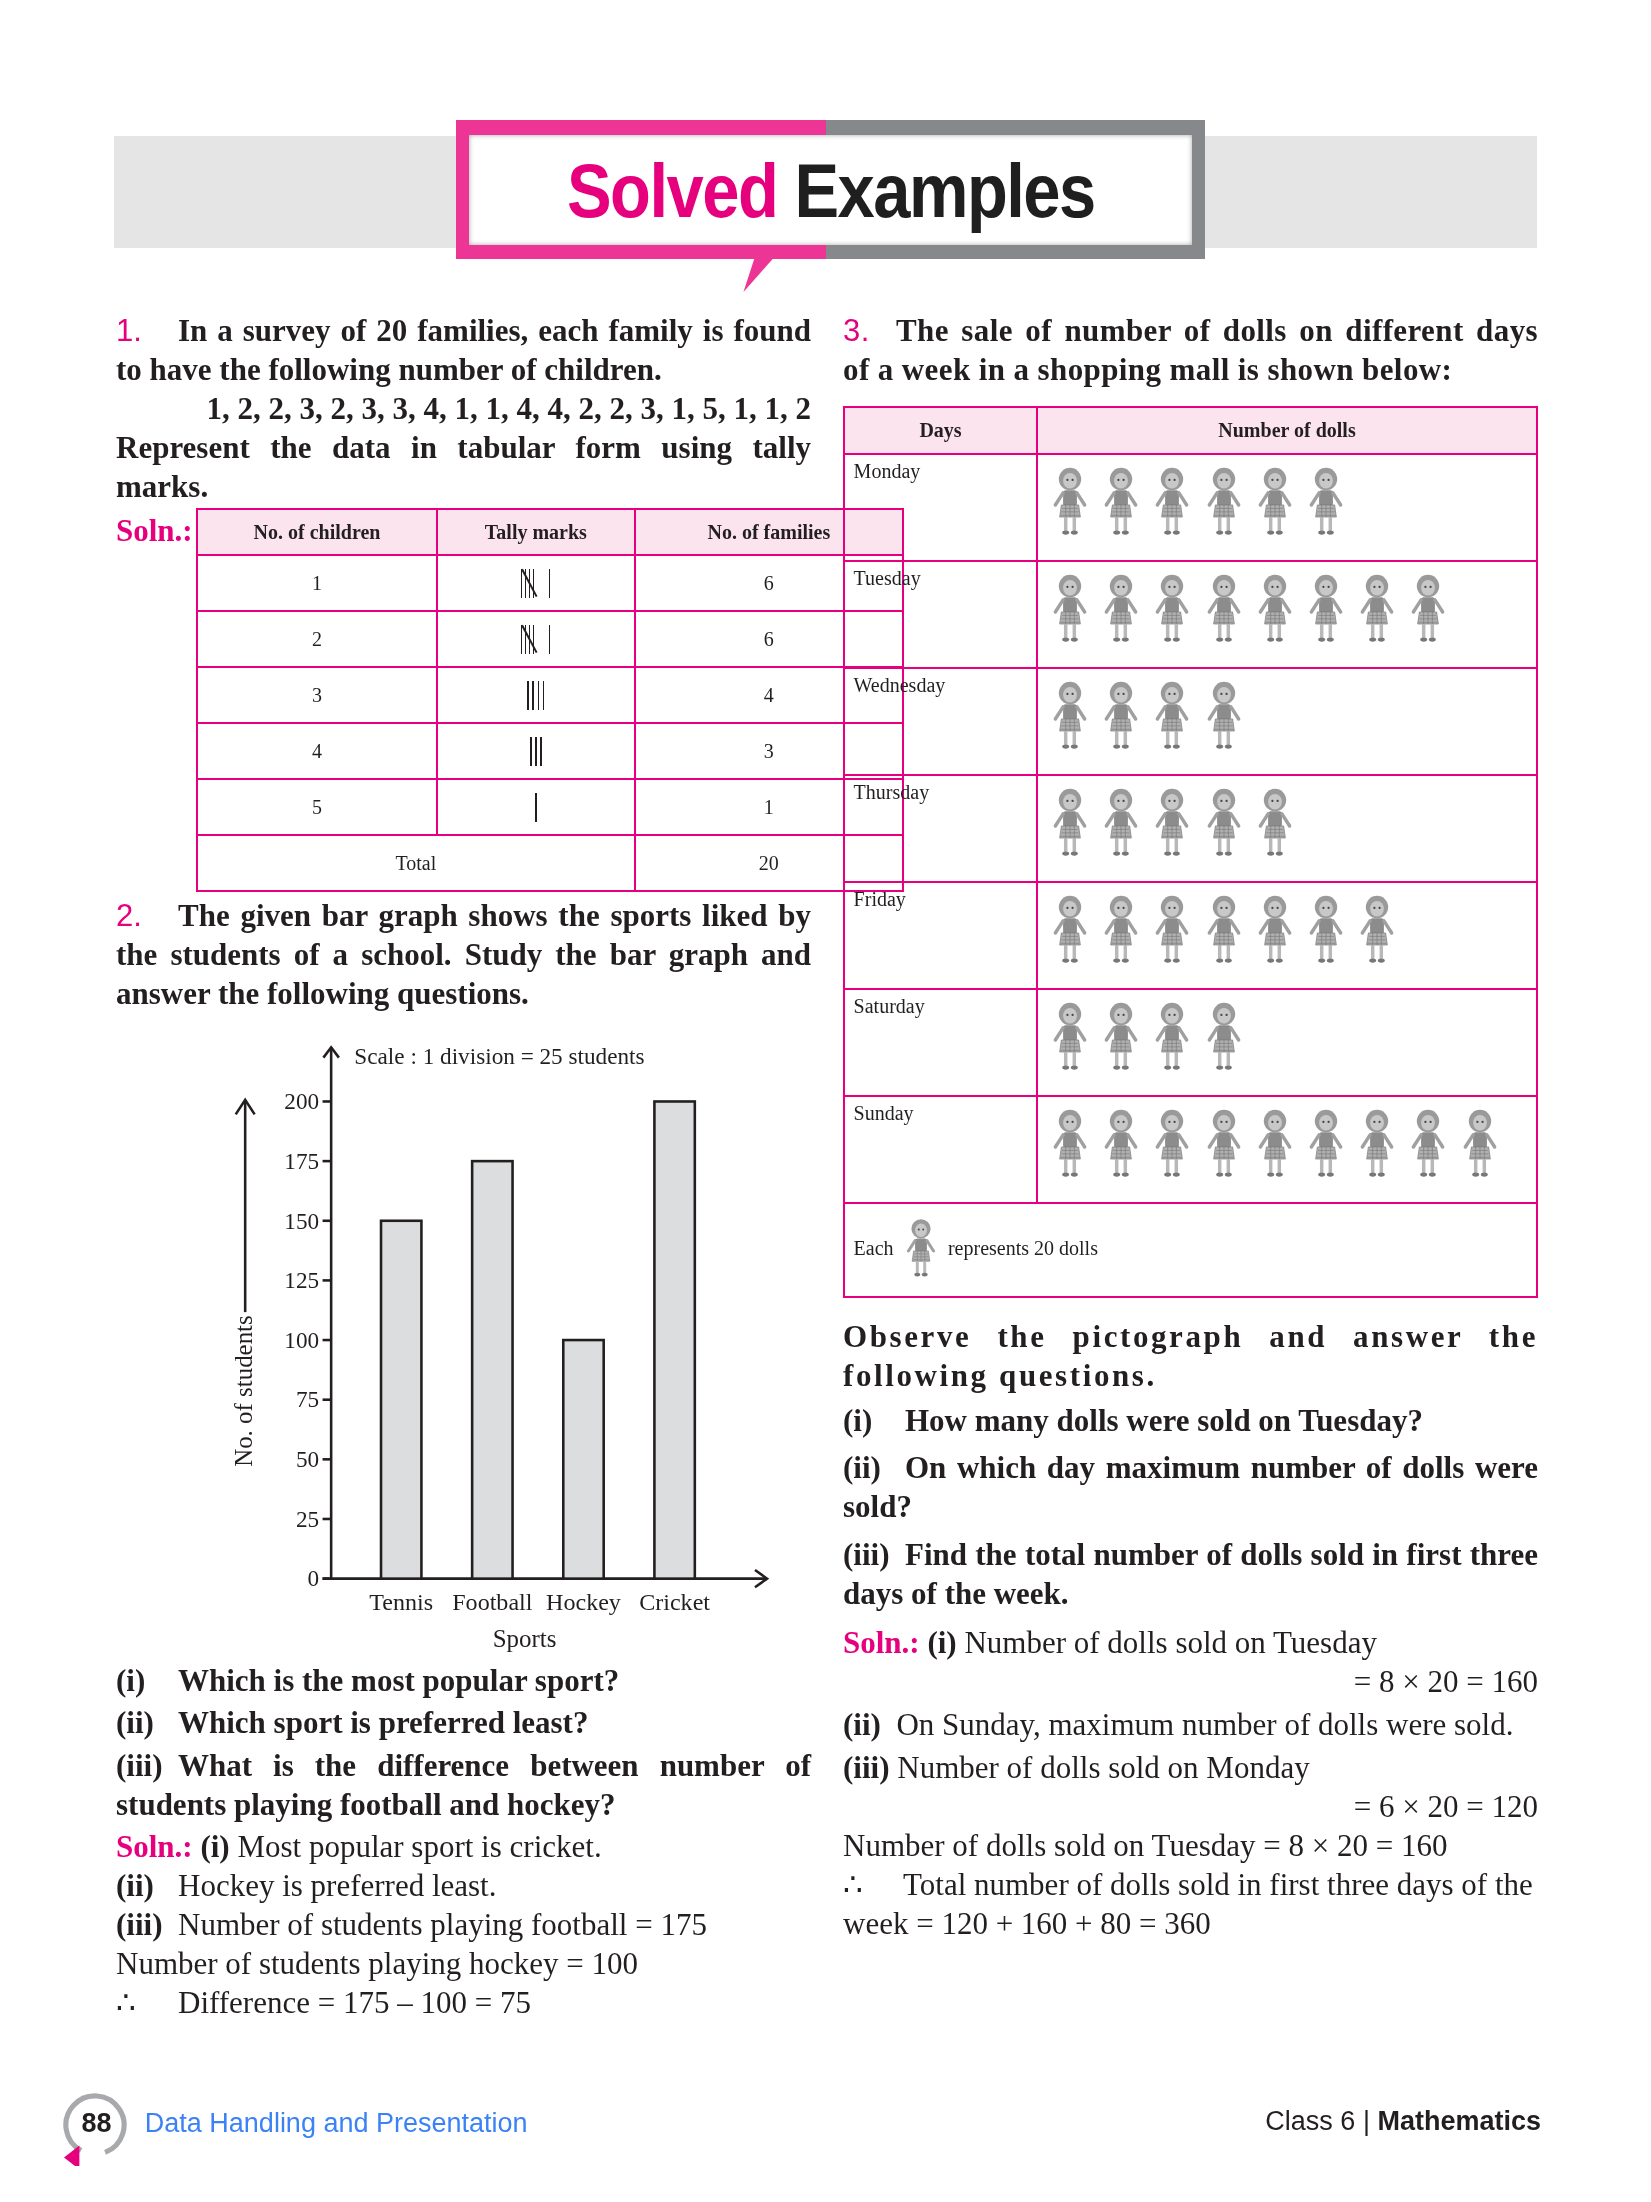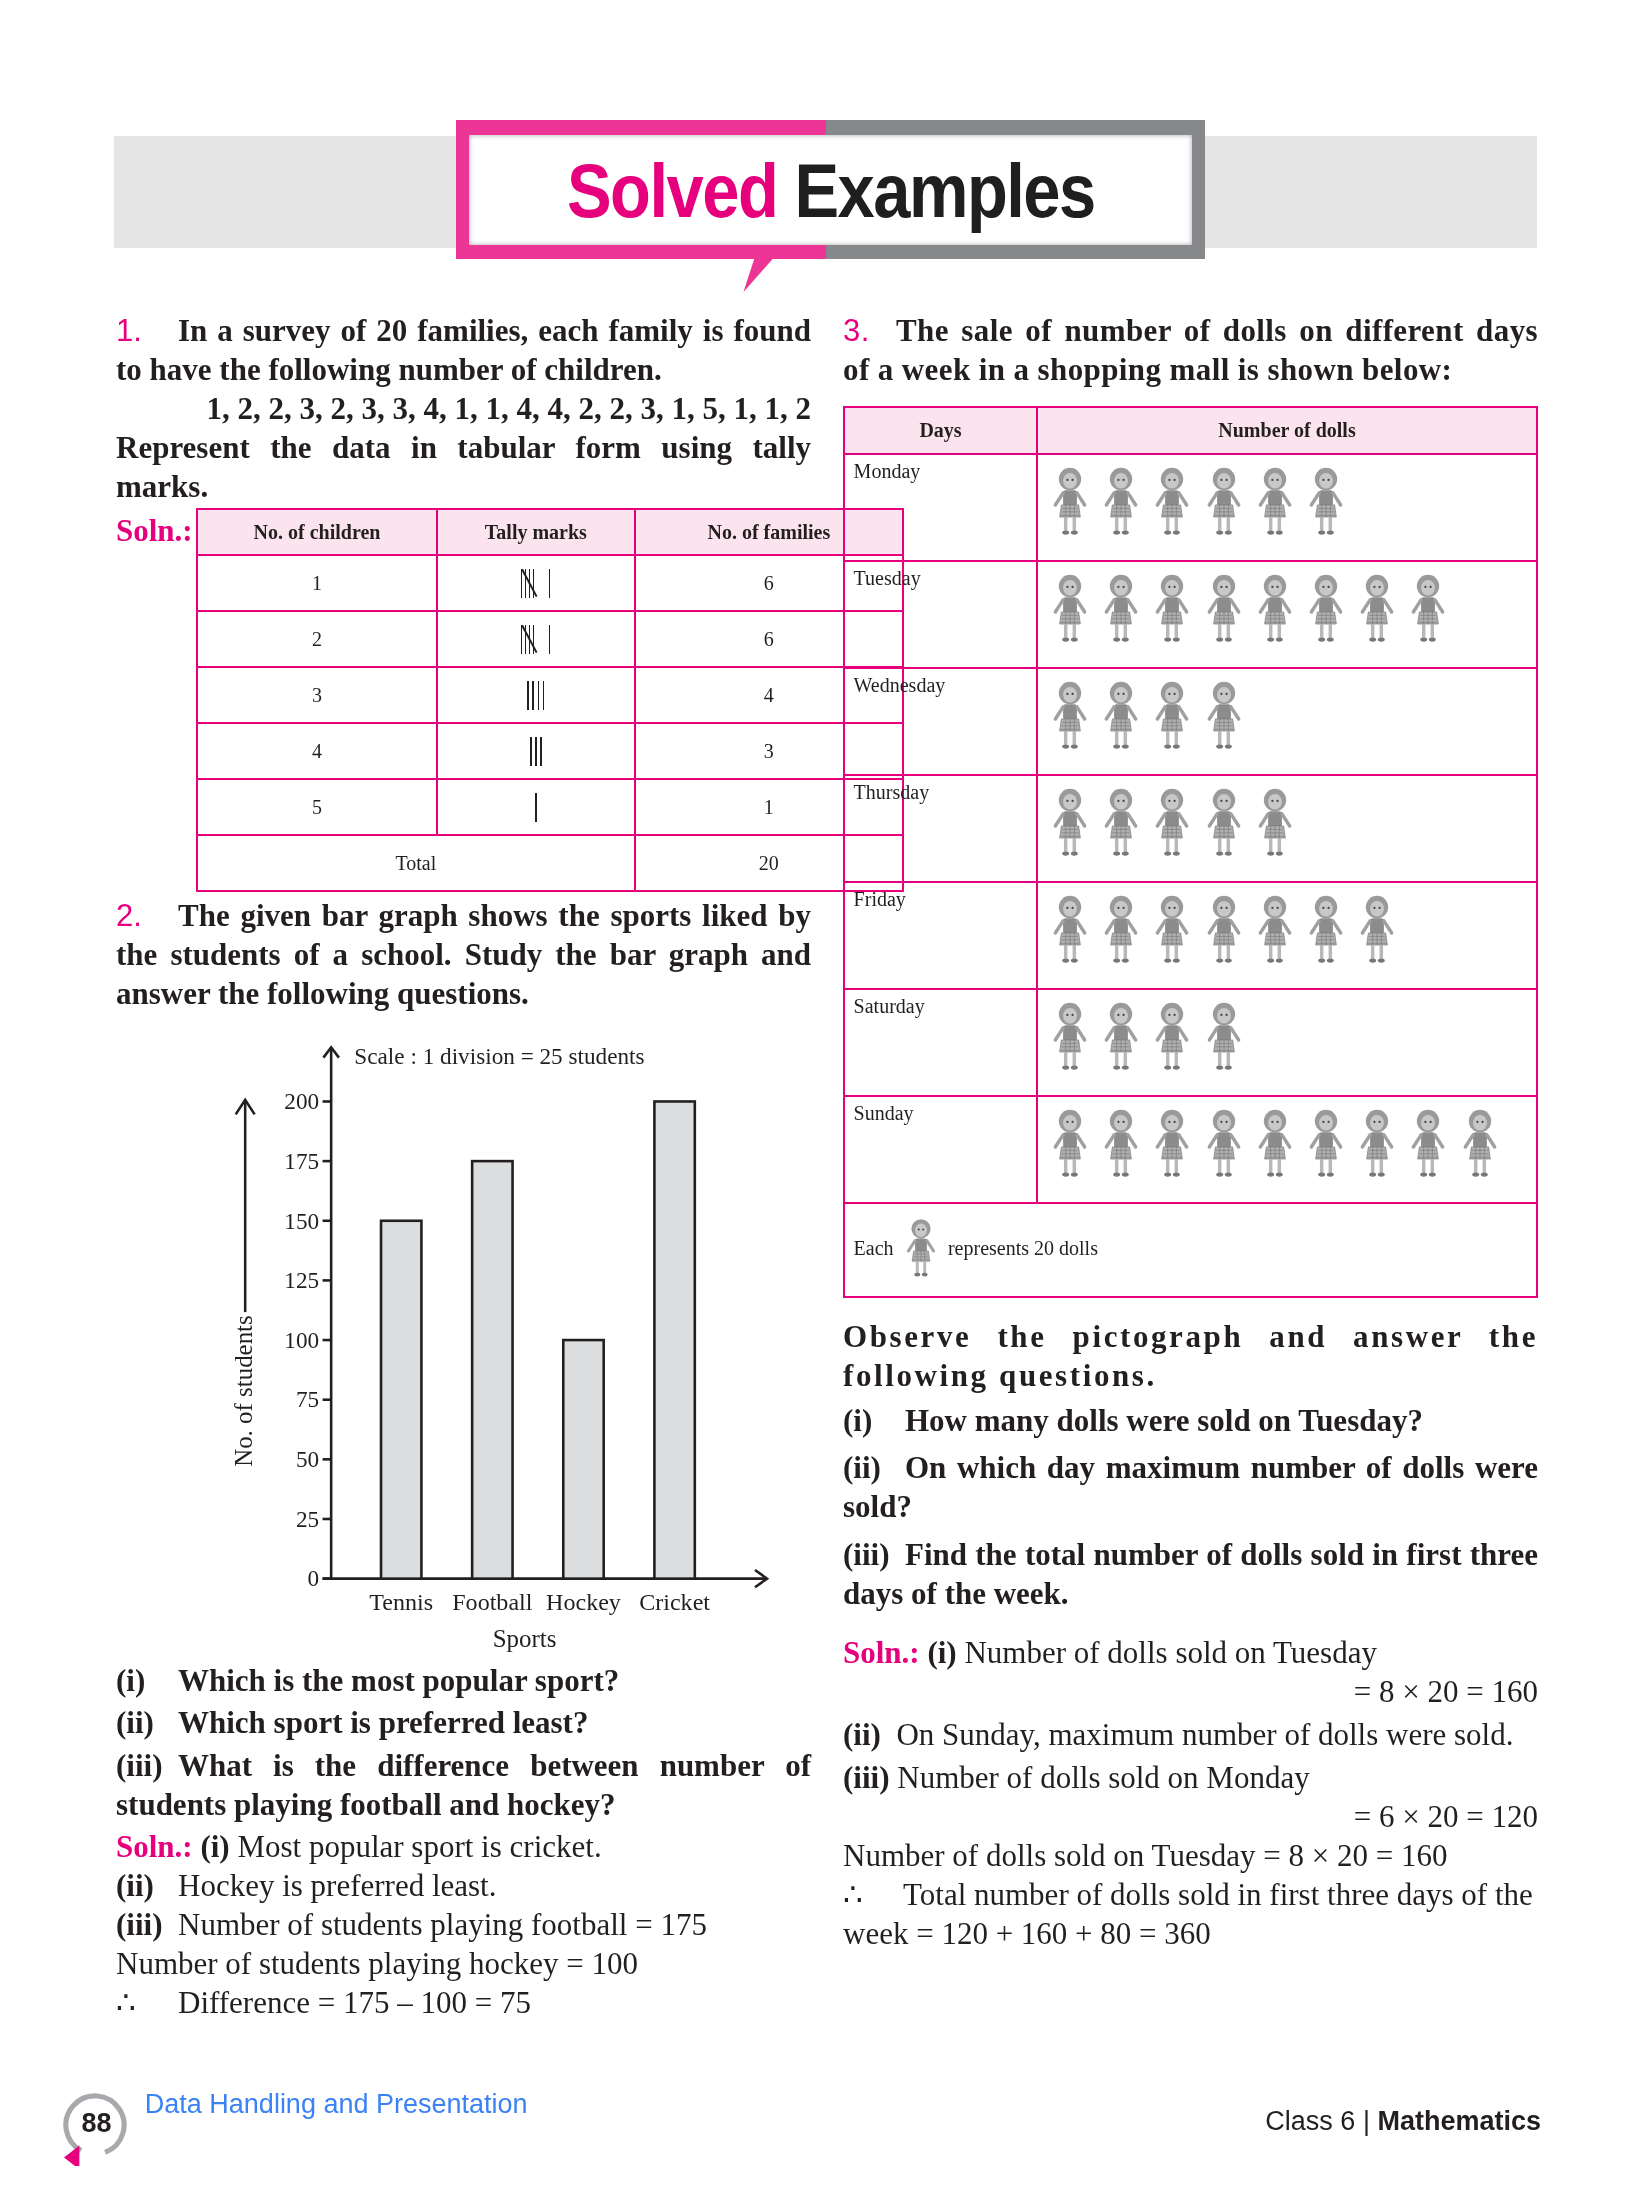--- a/index.html
+++ b/index.html
@@ -54,21 +54,21 @@
   #picto-table td.day { padding:5.2px 8.6px; width:174px; }
   #picto-table td.dolls { padding:12px 0 0 12px; height:81px; }
   #picto-table tr.drow td { height:93px; }
   .doll { display:inline-block; width:40px; height:69px; margin-right:11.2px; vertical-align:top; }
   .key-row td { padding:13.8px 8.6px; font-weight:bold; }
 
   .lines p { margin:0; }
   .right { text-align:right; }
 
   
-  #footer-left { left:62px; top:2089px; display:flex; }
+  #footer-left { left:62px; top:2089px; display:flex; align-items:center; }
   #page-circle { position:relative; width:69px; height:69px; }
   #page-num { position:absolute; left:0; top:0; width:69px; height:69px; line-height:69px; text-align:center;
     font-family:"Liberation Sans","DejaVu Sans",sans-serif; font-weight:bold; font-size:27px; color:#231f20; }
   #chapter-title { font-family:Liberation Sans, sans-serif; font-size:27px; margin-left:13.8px; color:#3b82f6; }
   #footer-right { right:110px; top:2106px; font-family:"Liberation Sans","DejaVu Sans",sans-serif; font-size:27px; color:#231f20; }
   #footer-right b { font-weight:bold; }
 </style>
 </head>
 <body>
 
@@ -872,21 +872,21 @@
 
   <div style="margin-top:19px;">
     <div class="q" style="letter-spacing:2.6px;">Observe the pictograph and answer the following questions.</div>
     <div id="ex3-questions" style="margin-top:5.2px;">
         <div class="q" style="margin-bottom: 8.6px;"><span style="display: inline-block; min-width: 62px;">(i)</span><span>How many dolls were sold on Tuesday?</span></div>
         <div class="q" style="margin-bottom: 8.6px;"><span style="display: inline-block; min-width: 62px;">(ii)</span><span>On which day maximum number of dolls were sold?</span></div>
         <div class="q" style="margin-bottom: 8.6px;"><span style="display: inline-block; min-width: 62px;">(iii)</span><span>Find the total number of dolls sold in first three days of the week.</span></div>
       </div>
   </div>
 
-  <div class="body lines" style="margin-top:20px;">
+  <div class="body lines" style="margin-top:10px;">
     <p><span class="soln-label">Soln.:</span> <b>(i)</b> <span>Number of dolls sold on Tuesday</span></p>
     <p class="right">= 8 × 20 = 160</p>
     <p style="margin-top:4.3px;"><b>(ii)</b>&nbsp; <span>On Sunday, maximum number of dolls were sold.</span></p>
     <p style="margin-top:4.3px;"><b>(iii)</b> <span>Number of dolls sold on Monday</span></p>
     <p class="right">= 6 × 20 = 120</p>
     <p>Number of dolls sold on Tuesday = 8 × 20 = 160</p>
     <p><span style="display:inline-block; width:60px;">∴</span><span>Total number of dolls sold in first three days of the week = 120 + 160 + 80 = 360</span></p>
   </div>
 </div>
 

